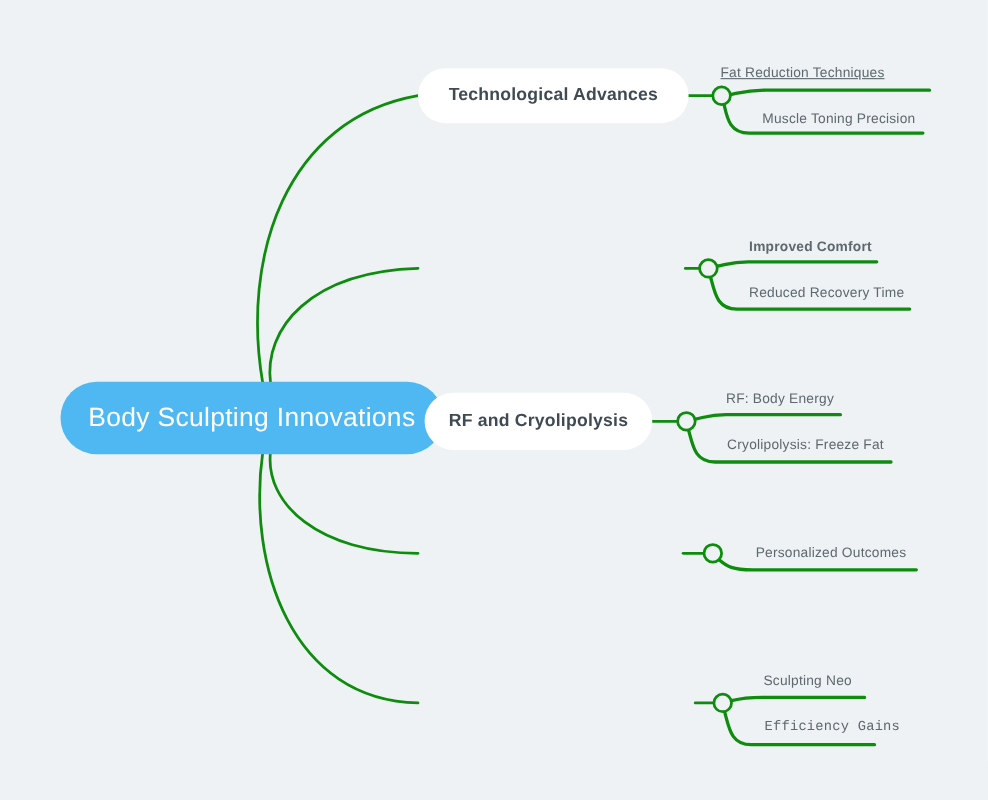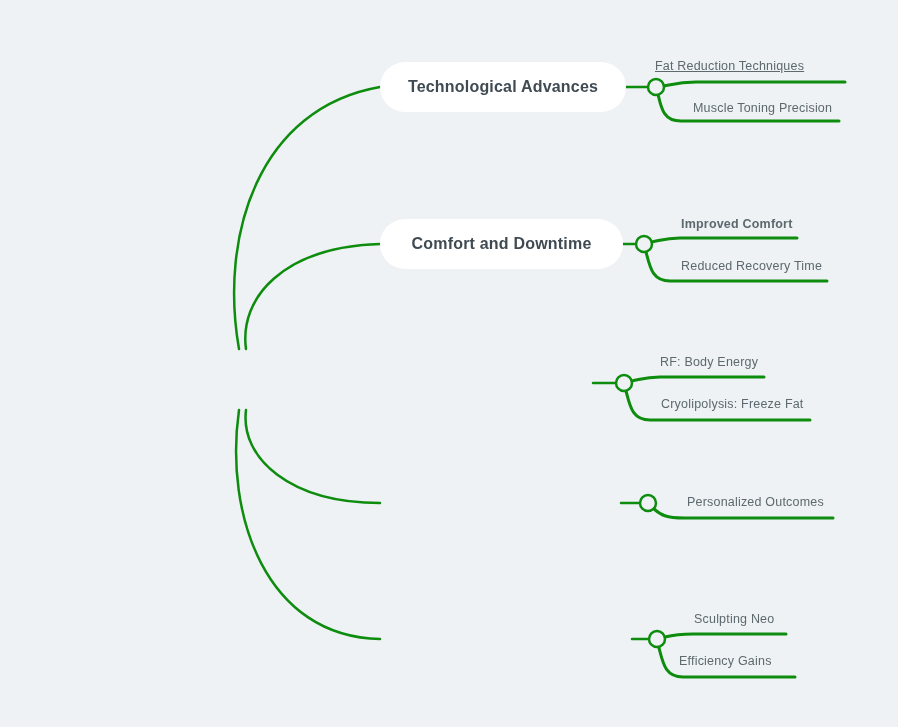--- a/index.html
+++ b/index.html
@@ -24,21 +24,21 @@
   #b4{left:380px;top:478px;width:241px;}
   #b5{left:380px;top:614px;width:252px;}
   #l1a{left:655px;top:59px;text-decoration:underline;}
   #l1b{left:693px;top:101px;}
   #l2a{left:681px;top:217px;font-weight:bold;}
   #l2b{left:681px;top:259px;}
   #l3a{left:660px;top:355px;}
   #l3b{left:661px;top:397px;}
   #l4a{left:687px;top:495px;}
   #l5a{left:694px;top:612px;}
-  #l5b{left:679px;top:654px;}
+  #l5b{left:695px;top:654px;font-family:Liberation Mono, monospace;}
 </style>
 </head>
 <body>
 
 <div class="canvas">
 
   <svg class="connectors" width="898" height="727" viewBox="0 0 898 727">
 
     <path class="lines w25" d="M 239 349 C 219 235 259 108 380 87"></path>
     <path class="lines w25" d="M 246 349 C 239 298 283 247 380 244"></path>
@@ -61,26 +61,29 @@
     <path class="lines w3" d="M 665 637 C 673 635 679 634 693 634 L 786 634"></path>
     <path class="lines w3" d="M 659 648 C 663 663 665 677 683 677 L 795 677"></path>
 
     <circle class="node-circle" cx="656" cy="87" r="8"></circle>
     <circle class="node-circle" cx="644" cy="244" r="8"></circle>
     <circle class="node-circle" cx="624" cy="383" r="8"></circle>
     <circle class="node-circle" cx="648" cy="503" r="8"></circle>
     <circle class="node-circle" cx="657" cy="639" r="8"></circle>
   </svg>
 
+  <div class="root">
+    <span>Body Sculpting Innovations</span>
+  </div>
 
   <div class="pill" id="b1">
     <span>Technological Advances</span>
   </div>
-  <div class="pill" id="b2">
-    <span>Comfort and Downtime</span>
+  <div class="pill" id="b3">
+    <span>RF and Cryolipolysis</span>
   </div>
 
   <div class="leaf" id="l1a">Fat Reduction Techniques</div>
   <div class="leaf" id="l1b">Muscle Toning Precision</div>
   <div class="leaf" id="l2a">Improved Comfort</div>
   <div class="leaf" id="l2b">Reduced Recovery Time</div>
   <div class="leaf" id="l3a">RF: Body Energy</div>
   <div class="leaf" id="l3b">Cryolipolysis: Freeze Fat</div>
   <div class="leaf" id="l4a">Personalized Outcomes</div>
   <div class="leaf" id="l5a">Sculpting Neo</div>

